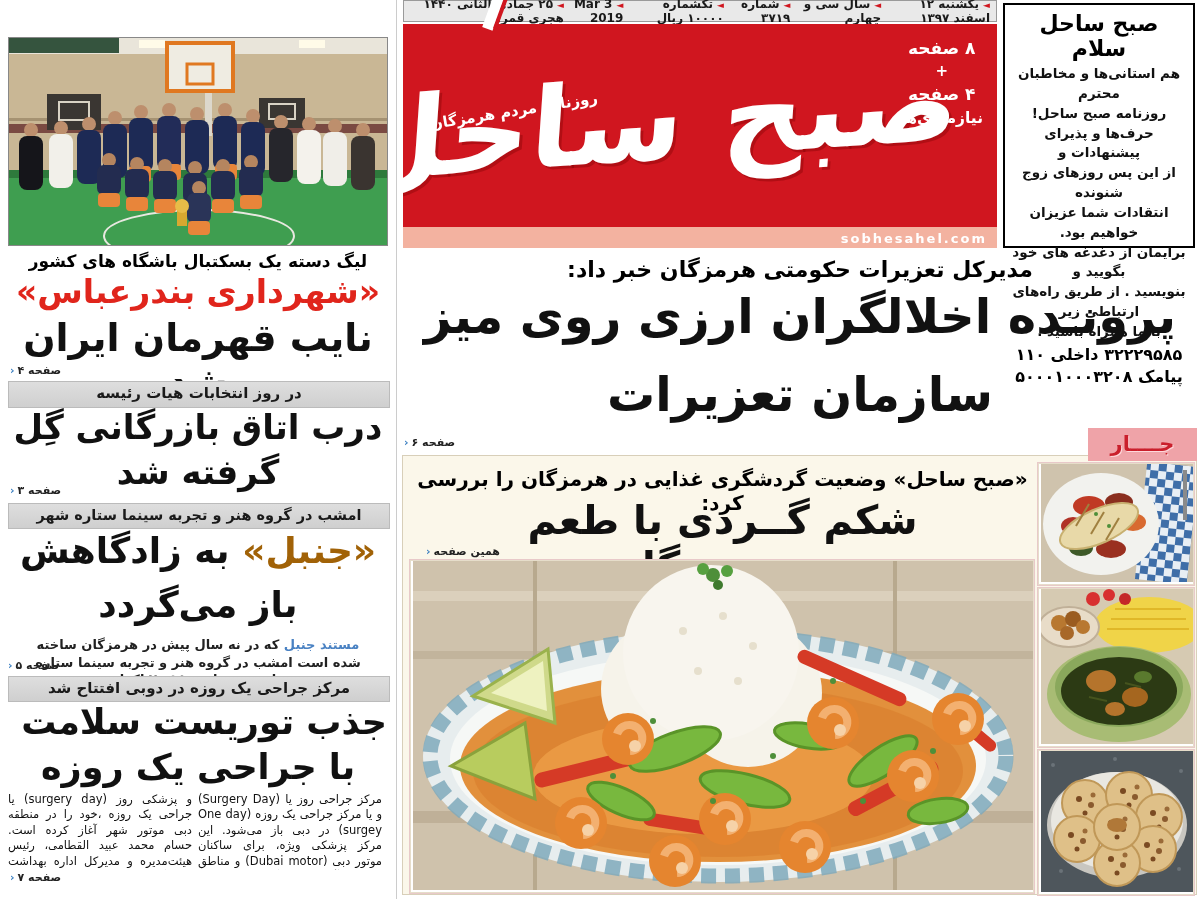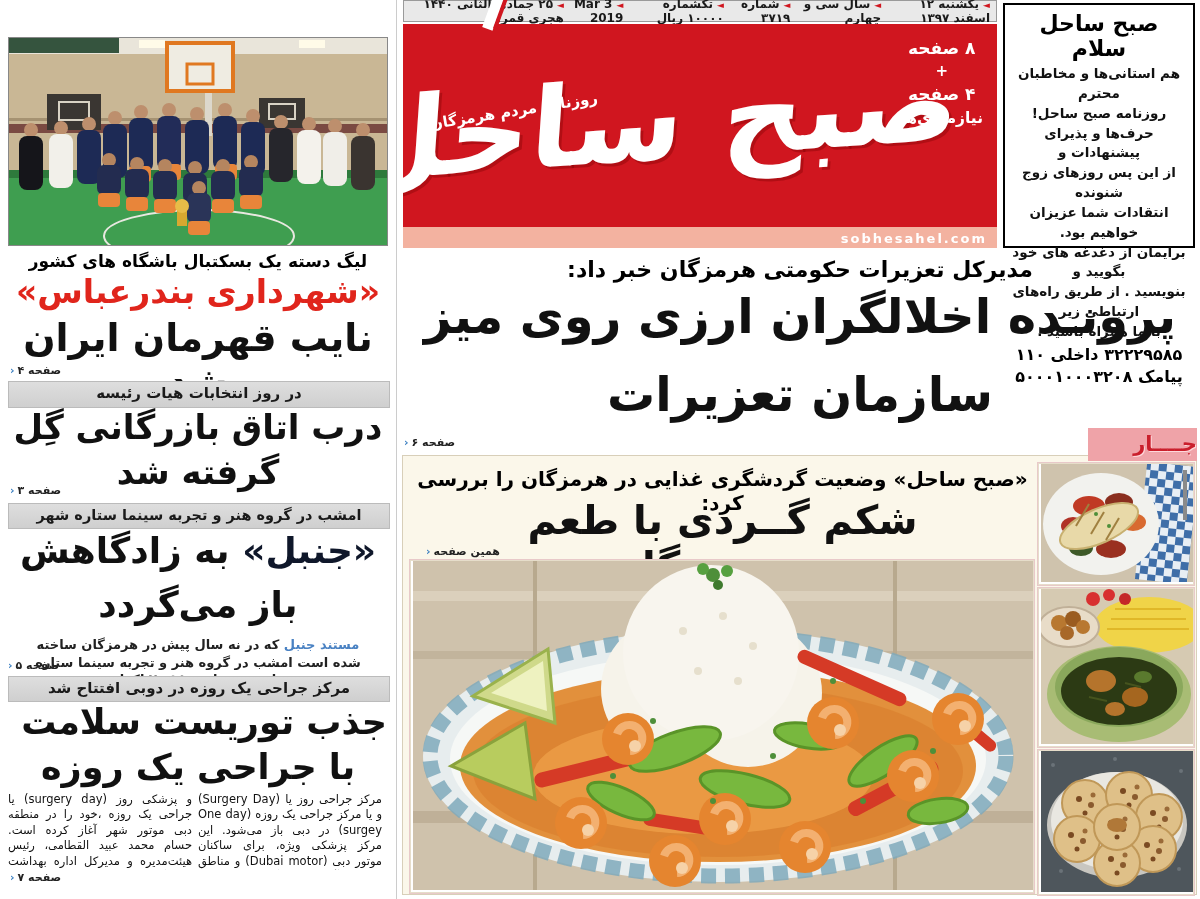--- a/index.html
+++ b/index.html
@@ -37,21 +37,21 @@
          box-sizing:border-box;padding:6px 6px;}
   .salam .t{font-size:22px;font-weight:900;text-align:center;margin-bottom:3px;letter-spacing:-1px;}
   .salam .l{display:block;font-size:13.5px;font-weight:bold;text-align:center;line-height:1.47;color:#111;}
   .salam .ph{font-size:16px;font-weight:900;text-align:center;margin-top:3px;letter-spacing:-.5px;}
   
   .leadkick{left:400px;top:257px;width:800px;font-size:22px;font-weight:900;letter-spacing:-1px;}
   .leadh{left:400px;width:800px;font-size:48px;}
   
   .foodbox{left:402px;top:455px;width:795px;height:440px;background:#fbf7ea;border:1px solid #d8cfb9;box-sizing:border-box;}
   .jartab{left:1088px;top:428px;width:109px;height:33px;background:#efa3a8;color:#ca1f2c;
-          font-size:21px;font-weight:900;line-height:33px;
+          font-size:21px;font-weight:900;text-align:center;line-height:33px;
           text-shadow:1px 1px 0 #ffd7da;}
   .foodkick{left:410px;top:467px;width:625px;font-size:20px;font-weight:900;letter-spacing:-1px;}
   .foodh{left:410px;top:497px;width:625px;font-size:40px;}
   .photo-frame{border:1px solid #e6ddca;background:#fff;box-shadow:0 0 0 1px #e8c9c9;}
   
   .chevbar{left:8px;top:5px;width:380px;height:22px;background:linear-gradient(#c6c6cc,#b2b2ba);
            border:1px solid #999;box-sizing:border-box;margin-top:40px;}
   .exbox{position:absolute;left:20px;top:3px;width:178px;height:22px;background:#fff;border:1px solid #aaa;
          text-align:center;font-size:14px;font-weight:bold;color:#d0161f;line-height:22px;}
   .chev{position:absolute;top:3px;width:26px;height:22px;}
@@ -147,21 +147,21 @@
   <div class="abs ctr redh">«شهرداری بندرعباس»</div>
   <div class="abs ctr hl" style="left:8px;top:316px;width:380px;font-size:38px;">نایب قهرمان ایران شد</div>
   <div class="abs pageref" style="left:10px;top:364px;">صفحه ۴</div>
 
   <div class="abs graybar" style="left:8px;top:381px;width:380px;height:25px;">در روز انتخابات هیات رئیسه</div>
   <div class="abs ctr hl" style="left:8px;top:407px;width:380px;font-size:34px;">درب اتاق بازرگانی گِل</div>
   <div class="abs ctr hl" style="left:8px;top:452px;width:380px;font-size:34px;">گرفته شد</div>
   <div class="abs pageref" style="left:10px;top:484px;">صفحه ۳</div>
 
   <div class="abs graybar" style="left:8px;top:503px;width:380px;height:24px;font-size:14.5px;">امشب در گروه هنر و تجربه سینما ستاره شهر</div>
-  <div class="abs ctr hl" style="left:8px;top:530px;width:380px;font-size:36px;"><span style="color:#0f172a">«جنبل»</span><span> به زادگاهش</span></div>
+  <div class="abs ctr hl" style="left:8px;top:530px;width:380px;font-size:36px;"><span style="color:#a16207">«جنبل»</span><span> به زادگاهش</span></div>
   <div class="abs ctr hl" style="left:8px;top:584px;width:380px;font-size:36px;text-align:center;">باز می‌گردد</div>
   <div class="abs note"><span style="color:#4a82c3">مستند جنبل</span><span> که در نه سال پیش در هرمزگان ساخته شده است امشب در گروه هنر و تجربه سینما ستاره شهر بندرعباس در ساعت ۲۰:۱۵ اکران می شود.</span></div>
   <div class="abs pageref" style="left:8px;top:659px;">صفحه ۵</div>
 
   <div class="abs graybar" style="left:8px;top:676px;width:380px;height:24px;">مرکز جراحی یک روزه در دوبی افتتاح شد</div>
   <div class="abs ctr hl" style="left:8px;top:702px;width:380px;font-size:35px;margin-left:6px;">جذب توریست سلامت</div>
   <div class="abs ctr hl" style="left:8px;top:747px;width:380px;font-size:35px;">با جراحی یک روزه</div>
   <div class="abs bodytxt" style="left:198px;top:792px;width:184px;height:78px;">مرکز جراحی روز یا (Surgery Day) و یا مرکز جراحی یک روزه (One day surgey) در دبی باز می‌شود. این مرکز پزشکی ویژه، برای ساکنان موتور دبی (Dubai motor) و مناطق اطراف آن است. گلف نیوز هفته گذشته در یک گزارش ویژه از افتتاح اولین مرکز خدمات درمانی به نام جراحی یک روزه خبر داد. آنها به مطبوعات و رسانه ها اعلام کردند که اولین مرکز جراحی</div>
   <div class="abs bodytxt" style="left:8px;top:792px;width:184px;height:78px;">و پزشکی روز (surgery day) یا جراحی یک روزه ،خود را در منطقه دبی موتور شهر آغاز کرده است. حسام محمد عبید القطامی، رئیس هیئت‌مدیره و مدیرکل اداره بهداشت دبی، گفت: «مسئولان دبی سعی دارند که مفهوم جراحی یک‌روزه را به‌عنوان یک موضوع محبوب و موفق پزشکی نه‌تنها در منطقه بلکه در جهان مطرح کنند.</div>
   <div class="abs pageref" style="left:10px;top:871px;">صفحه ۷</div>

